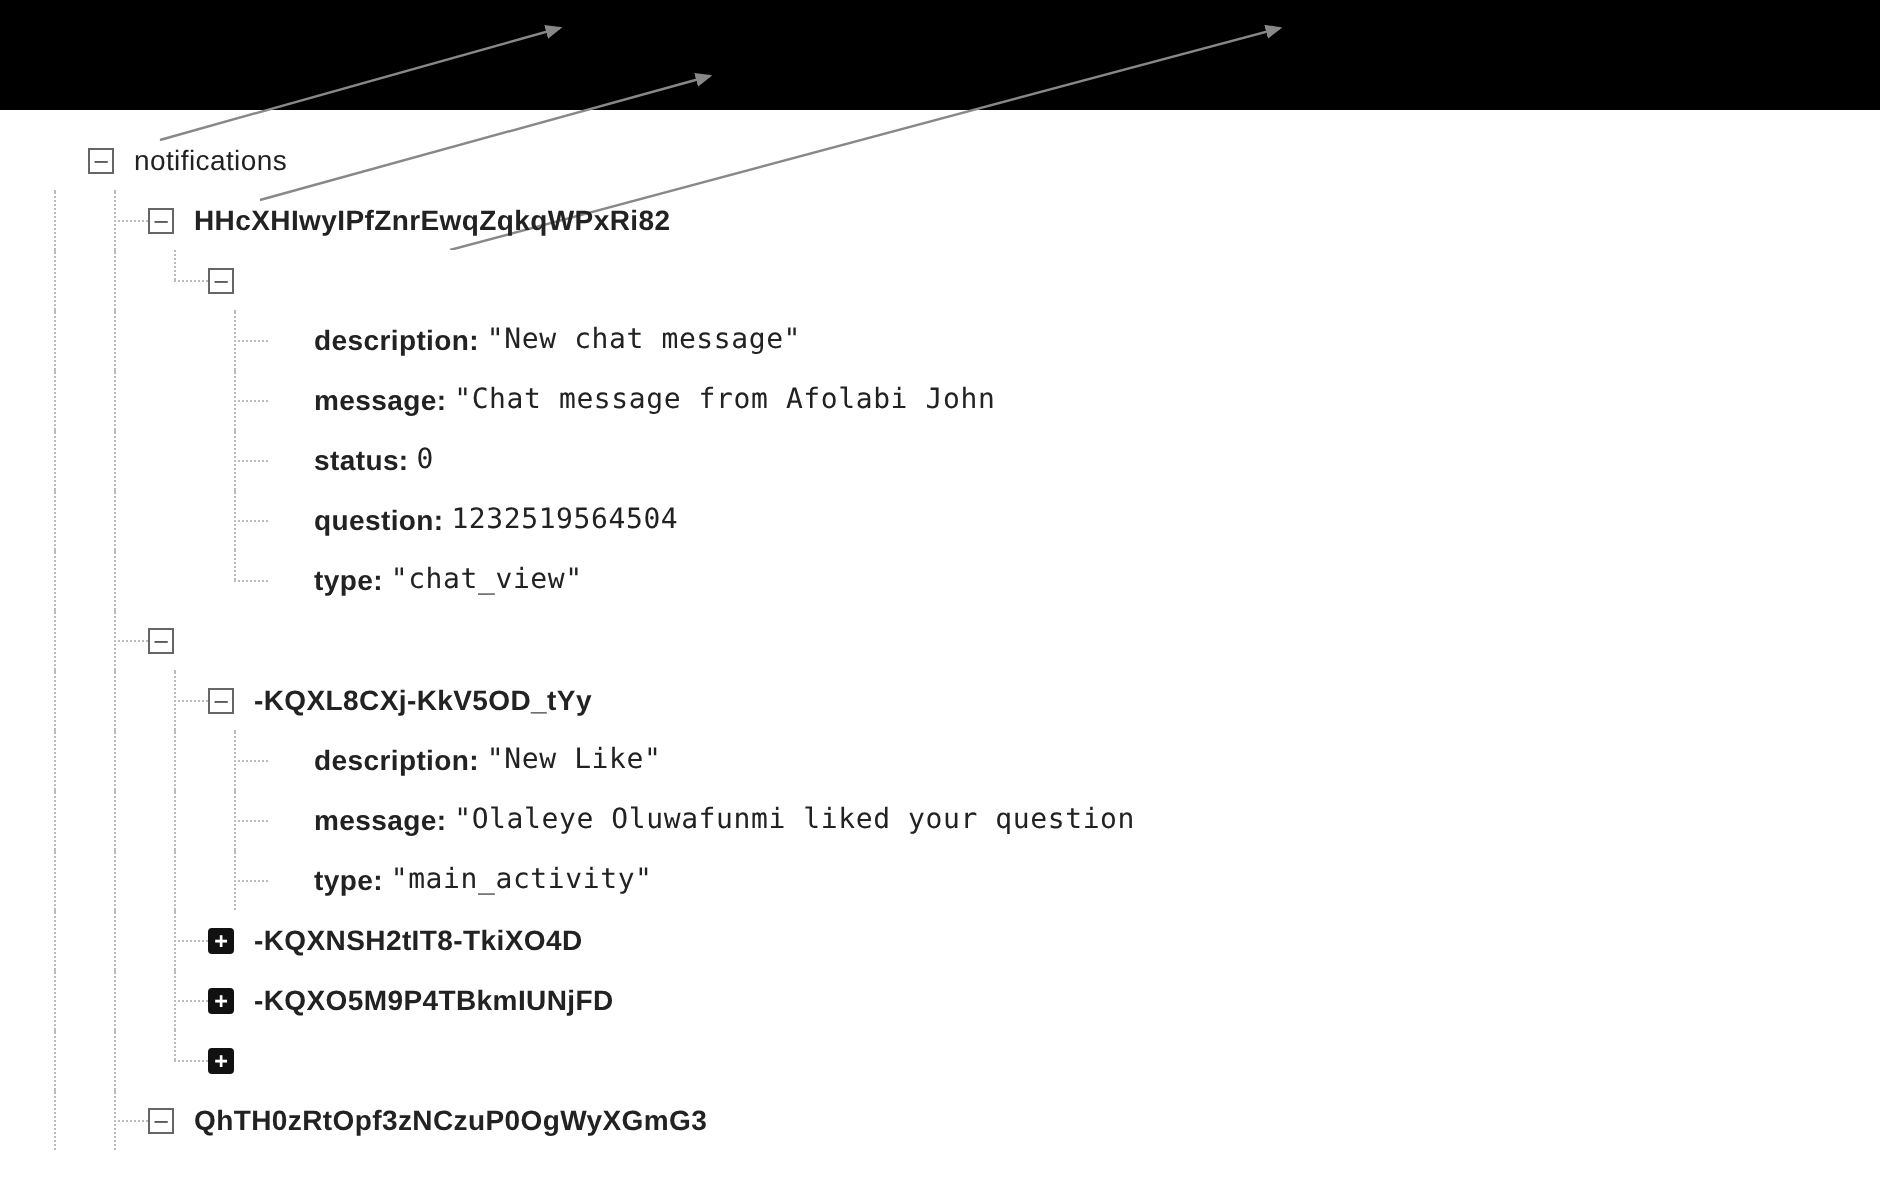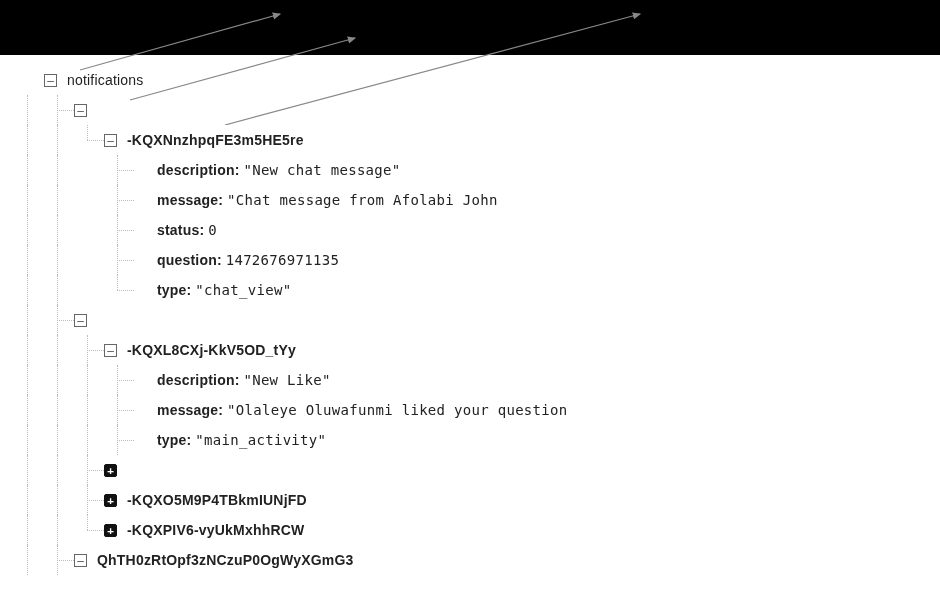--- a/index.html
+++ b/index.html
@@ -113,27 +113,27 @@
   <div class="row">
     <span class="indent"></span>
     <span class="toggle minus">–</span>
     <span class="key light">notifications</span>
   </div>
 
   <div class="row">
     <span class="indent vline"></span>
     <span class="indent vline hline"></span>
     <span class="toggle minus">–</span>
+    <span class="key">HHcXHIwyIPfZnrEwqZqkqWPxRi82</span>
   </div>
   <div class="row">
     <span class="indent vline"></span>
     <span class="indent vline"></span>
     <span class="indent vhalf-top hline"></span>
     <span class="toggle minus">–</span>
-    <span class="key">-KQXNnzhpqFE3m5HE5re</span>
   </div>
 
   <div class="row">
     <span class="indent vline"></span><span class="indent vline"></span><span class="indent"></span>
     <span class="indent vline hline"></span><span class="leafdot"></span>
     <span class="key"><span>description:</span></span>&nbsp;
     <span class="val">"New chat message"</span>
   </div>
   <div class="row">
     <span class="indent vline"></span><span class="indent vline"></span><span class="indent"></span>
@@ -144,21 +144,21 @@
   <div class="row">
     <span class="indent vline"></span><span class="indent vline"></span><span class="indent"></span>
     <span class="indent vline hline"></span><span class="leafdot"></span>
     <span class="key"><span>status:</span></span>&nbsp;
     <span class="val">0</span>
   </div>
   <div class="row">
     <span class="indent vline"></span><span class="indent vline"></span><span class="indent"></span>
     <span class="indent vline hline"></span><span class="leafdot"></span>
     <span class="key"><span>question:</span></span>&nbsp;
-    <span class="val">1472676971135</span>
+    <span class="val">1232519564504</span>
   </div>
   <div class="row">
     <span class="indent vline"></span><span class="indent vline"></span><span class="indent"></span>
     <span class="indent vhalf-top hline"></span><span class="leafdot"></span>
     <span class="key"><span>type:</span></span>&nbsp;
     <span class="val">"chat_view"</span>
   </div>
 
   <div class="row">
     <span class="indent vline"></span>
@@ -189,34 +189,34 @@
     <span class="indent vline hline"></span><span class="leafdot"></span>
     <span class="key"><span>type:</span></span>&nbsp;
     <span class="val">"main_activity"</span>
   </div>
 
   <div class="row">
     <span class="indent vline"></span>
       <span class="indent vline"></span>
     <span class="indent vline hline"></span>
     <span class="toggle plus">+</span>
+    <span class="key">-KQXNSH2tIT8-TkiXO4D</span>
   </div>
   <div class="row">
     <span class="indent vline"></span>
       <span class="indent vline"></span>
     <span class="indent vline hline"></span>
     <span class="toggle plus">+</span>
     <span class="key">-KQXO5M9P4TBkmIUNjFD</span>
   </div>
   <div class="row">
     <span class="indent vline"></span>
       <span class="indent vline"></span>
     <span class="indent vhalf-top hline"></span>
     <span class="toggle plus">+</span>
-    <span class="key">-KQXPIV6-vyUkMxhhRCW</span>
   </div>
 
   <div class="row">
     <span class="indent vline"></span>
     <span class="indent vline hline"></span>
     <span class="toggle minus">–</span>
     <span class="key">QhTH0zRtOpf3zNCzuP0OgWyXGmG3</span>
   </div>
 
 </div>

